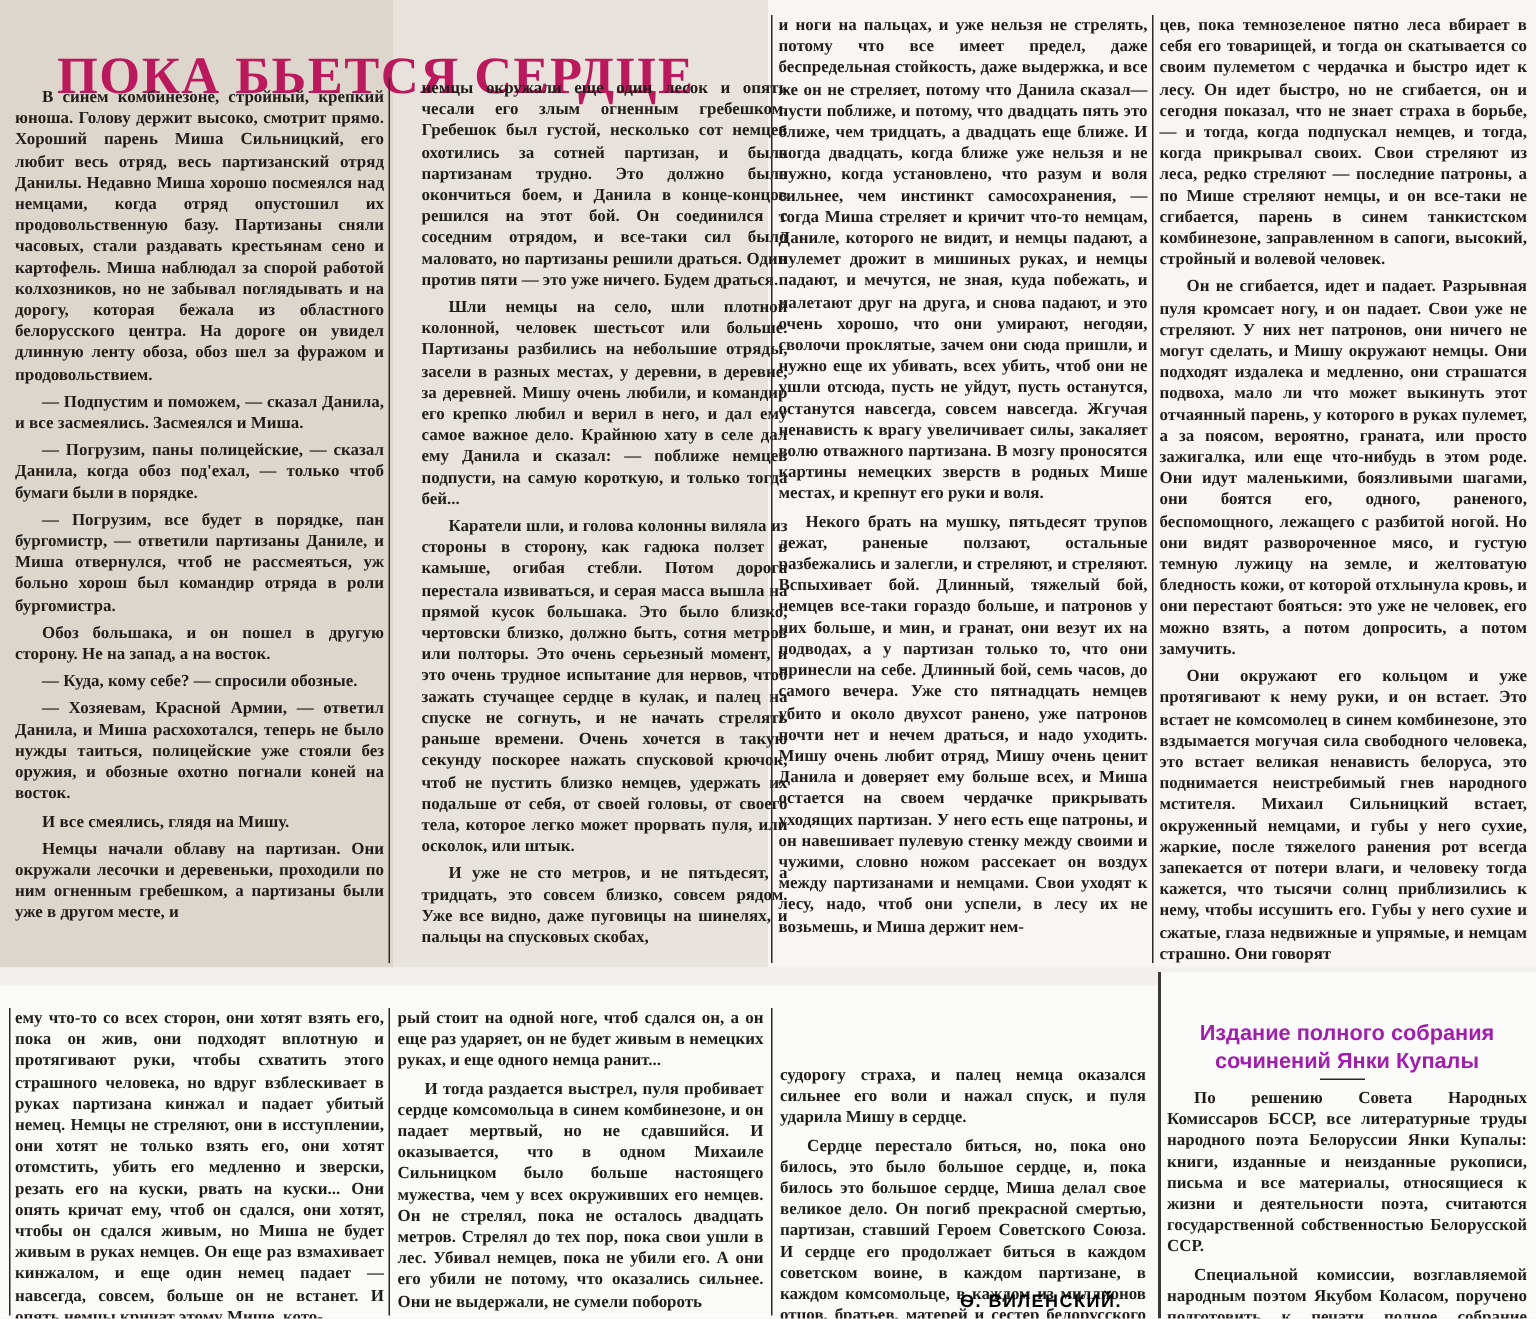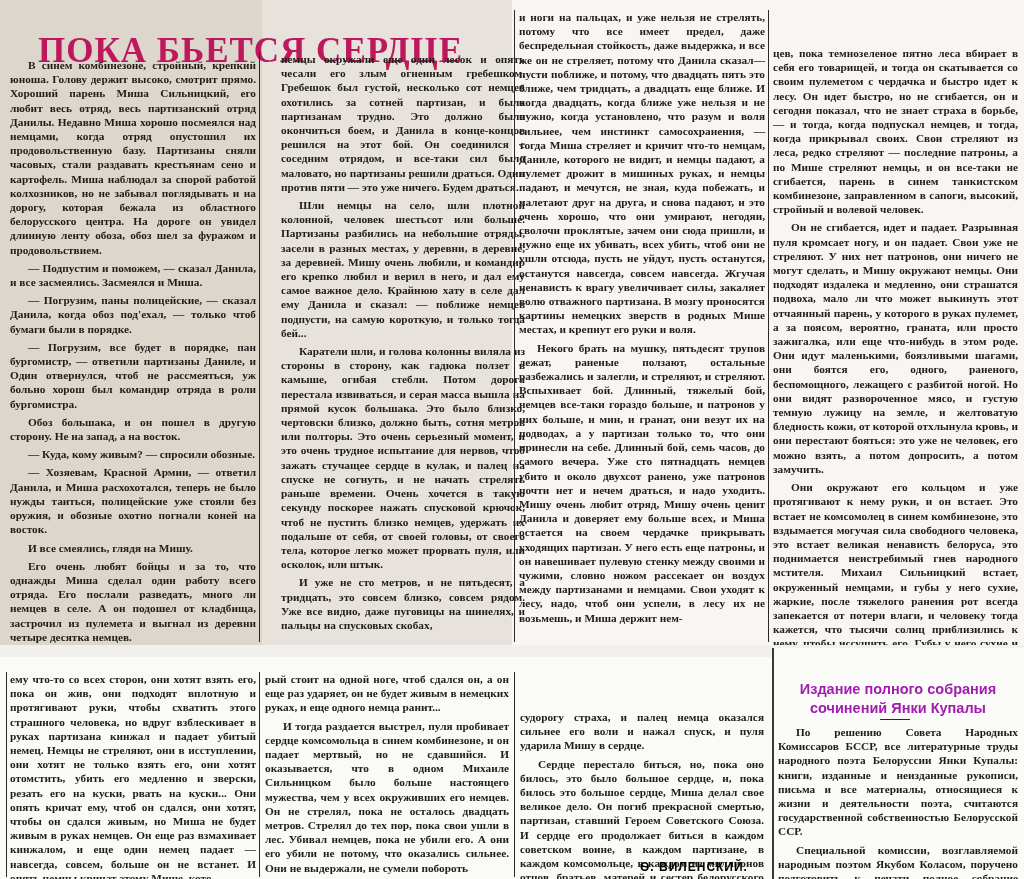--- a/index.html
+++ b/index.html
@@ -67,45 +67,44 @@
 <div class="sheet-top"></div>
 <div class="tint-left"></div>
 <div class="tint-left2"></div>
 
 <h1 class="title">ПОКА БЬЕТСЯ СЕРДЦЕ</h1>
 
 <div class="col" style="left:10px; top:58px; width:246px;">
   <p>В синем комбинезоне, стройный, крепкий юноша. Голову держит высоко, смотрит прямо. Хороший парень Миша Сильницкий, его любит весь отряд, весь партизанский отряд Данилы. Недавно Миша хорошо посмеялся над немцами, когда отряд опустошил их продовольственную базу. Партизаны сняли часовых, стали раздавать крестьянам сено и картофель. Миша наблюдал за спорой работой колхозников, но не забывал поглядывать и на дорогу, которая бежала из областного белорусского центра. На дороге он увидел длинную ленту обоза, обоз шел за фуражом и продовольствием.</p>
   <p>— Подпустим и поможем, — сказал Данила, и все засмеялись. Засмеялся и Миша.</p>
   <p>— Погрузим, паны полицейские, — сказал Данила, когда обоз под'ехал, — только чтоб бумаги были в порядке.</p>
-  <p>— Погрузим, все будет в порядке, пан бургомистр, — ответили партизаны Даниле, и Один отвернулся, чтоб не рассмеяться, уж больно хорош был командир отряда в роли бургомистра.</p>
+  <p>— Погрузим, все будет в порядке, пан бургомистр, — ответили партизаны Даниле, и Миша отвернулся, чтоб не рассмеяться, уж больно хорош был командир отряда в роли бургомистра.</p>
   <p>Обоз большака, и он пошел в другую сторону. Не на запад, а на восток.</p>
-  <p>— Куда, кому живым? — спросили обозные.</p>
+  <p>— Куда, кому себе? — спросили обозные.</p>
   <p>— Хозяевам, Красной Армии, — ответил Данила, и Миша расхохотался, теперь не было нужды таиться, полицейские уже стояли без оружия, и обозные охотно погнали коней на восток.</p>
   <p>И все смеялись, глядя на Мишу.</p>
-  <p>Его очень любят бойцы и за то, что однажды Миша сделал один работу всего отряда. Его послали разведать, много ли немцев в селе. А он подошел от кладбища, застрочил из пулемета и выгнал из деревни четыре десятка немцев.</p>
   <p>Немцы начали облаву на партизан. Они окружали лесочки и деревеньки, проходили по ним огненным гребешком, а партизаны были уже в другом месте, и</p>
 </div>
 <div class="rule" style="left:259px; top:52px; height:590px;"></div>
 
 <div class="col" style="left:281px; top:52px; width:244px;">
   <p class="noind">немцы окружали еще один лесок и опять чесали его злым огненным гребешком. Гребешок был густой, несколько сот немцев охотились за сотней партизан, и было партизанам трудно. Это должно было окончиться боем, и Данила в конце-концов решился на этот бой. Он соединился с соседним отрядом, и все-таки сил было маловато, но партизаны решили драться. Один против пяти — это уже ничего. Будем драться.</p>
   <p>Шли немцы на село, шли плотной колонной, человек шестьсот или больше. Партизаны разбились на небольшие отряды, засели в разных местах, у деревни, в деревне, за деревней. Мишу очень любили, и командир его крепко любил и верил в него, и дал ему самое важное дело. Крайнюю хату в селе дал ему Данила и сказал: — поближе немцев подпусти, на самую короткую, и только тогда бей...</p>
   <p>Каратели шли, и голова колонны виляла из стороны в сторону, как гадюка ползет в камыше, огибая стебли. Потом дорога перестала извиваться, и серая масса вышла на прямой кусок большака. Это было близко, чертовски близко, должно быть, сотня метров или полторы. Это очень серьезный момент, и это очень трудное испытание для нервов, чтоб зажать стучащее сердце в кулак, и палец на спуске не согнуть, и не начать стрелять раньше времени. Очень хочется в такую секунду поскорее нажать спусковой крючок, чтоб не пустить близко немцев, удержать их подальше от себя, от своей головы, от своего тела, которое легко может прорвать пуля, или осколок, или штык.</p>
   <p>И уже не сто метров, и не пятьдесят, а тридцать, это совсем близко, совсем рядом. Уже все видно, даже пуговицы на шинелях, и пальцы на спусковых скобах,</p>
 </div>
 <div class="rule" style="left:514px; top:10px; height:632px;"></div>
 
 <div class="col" style="left:519px; top:10px; width:246px;">
   <p class="noind">и ноги на пальцах, и уже нельзя не стрелять, потому что все имеет предел, даже беспредельная стойкость, даже выдержка, и все же он не стреляет, потому что Данила сказал—пусти поближе, и потому, что двадцать пять это ближе, чем тридцать, а двадцать еще ближе. И когда двадцать, когда ближе уже нельзя и не нужно, когда установлено, что разум и воля сильнее, чем инстинкт самосохранения, — тогда Миша стреляет и кричит что-то немцам, Даниле, которого не видит, и немцы падают, а пулемет дрожит в мишиных руках, и немцы падают, и мечутся, не зная, куда побежать, и налетают друг на друга, и снова падают, и это очень хорошо, что они умирают, негодяи, сволочи проклятые, зачем они сюда пришли, и нужно еще их убивать, всех убить, чтоб они не ушли отсюда, пусть не уйдут, пусть останутся, останутся навсегда, совсем навсегда. Жгучая ненависть к врагу увеличивает силы, закаляет волю отважного партизана. В мозгу проносятся картины немецких зверств в родных Мише местах, и крепнут его руки и воля.</p>
   <p>Некого брать на мушку, пятьдесят трупов лежат, раненые ползают, остальные разбежались и залегли, и стреляют, и стреляют. Вспыхивает бой. Длинный, тяжелый бой, немцев все-таки гораздо больше, и патронов у них больше, и мин, и гранат, они везут их на подводах, а у партизан только то, что они принесли на себе. Длинный бой, семь часов, до самого вечера. Уже сто пятнадцать немцев убито и около двухсот ранено, уже патронов почти нет и нечем драться, и надо уходить. Мишу очень любит отряд, Мишу очень ценит Данила и доверяет ему больше всех, и Миша остается на своем чердачке прикрывать уходящих партизан. У него есть еще патроны, и он навешивает пулевую стенку между своими и чужими, словно ножом рассекает он воздух между партизанами и немцами. Свои уходят к лесу, надо, чтоб они успели, в лесу их не возьмешь, и Миша держит нем-</p>
 </div>
 <div class="rule" style="left:768px; top:10px; height:632px;"></div>
 
-<div class="col" style="left:773px; top:10px; width:245px;margin-top:36px;">
+<div class="col" style="left:773px; top:10px; width:245px;">
   <p class="noind">цев, пока темнозеленое пятно леса вбирает в себя его товарищей, и тогда он скатывается со своим пулеметом с чердачка и быстро идет к лесу. Он идет быстро, но не сгибается, он и сегодня показал, что не знает страха в борьбе, — и тогда, когда подпускал немцев, и тогда, когда прикрывал своих. Свои стреляют из леса, редко стреляют — последние патроны, а по Мише стреляют немцы, и он все-таки не сгибается, парень в синем танкистском комбинезоне, заправленном в сапоги, высокий, стройный и волевой человек.</p>
   <p>Он не сгибается, идет и падает. Разрывная пуля кромсает ногу, и он падает. Свои уже не стреляют. У них нет патронов, они ничего не могут сделать, и Мишу окружают немцы. Они подходят издалека и медленно, они страшатся подвоха, мало ли что может выкинуть этот отчаянный парень, у которого в руках пулемет, а за поясом, вероятно, граната, или просто зажигалка, или еще что-нибудь в этом роде. Они идут маленькими, боязливыми шагами, они боятся его, одного, раненого, беспомощного, лежащего с разбитой ногой. Но они видят развороченное мясо, и густую темную лужицу на земле, и желтоватую бледность кожи, от которой отхлынула кровь, и они перестают бояться: это уже не человек, его можно взять, а потом допросить, а потом замучить.</p>
   <p>Они окружают его кольцом и уже протягивают к нему руки, и он встает. Это встает не комсомолец в синем комбинезоне, это вздымается могучая сила свободного человека, это встает великая ненависть белоруса, это поднимается неистребимый гнев народного мстителя. Михаил Сильницкий встает, окруженный немцами, и губы у него сухие, жаркие, после тяжелого ранения рот всегда запекается от потери влаги, и человеку тогда кажется, что тысячи солнц приблизились к нему, чтобы иссушить его. Губы у него сухие и сжатые, глаза недвижные и упрямые, и немцам страшно. Они говорят</p>
 </div>
 
 <div class="gap"></div>
 <div class="bottom"></div>
 
 <div class="rule" style="left:6px; top:672px; height:205px;"></div>
 <div class="col" style="left:10px; top:672px; width:246px;">

